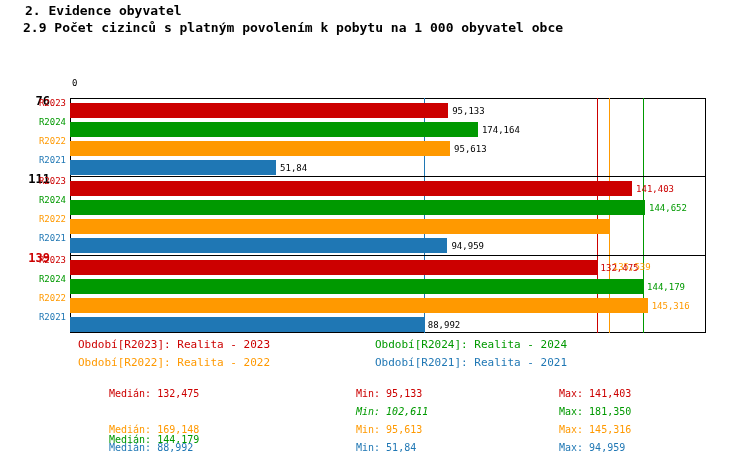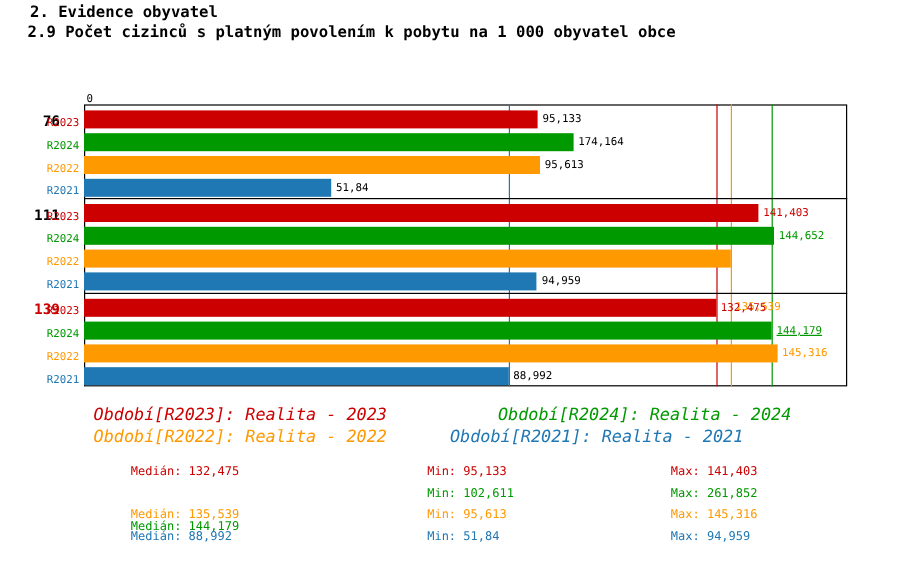--- a/index.html
+++ b/index.html
@@ -10,21 +10,21 @@
     font-size:11px;
     color:#000000;
     position:relative;
     overflow:hidden;
   }
   .hdr{position:absolute;left:0;top:0;width:748px;margin-left:23px;}
   .title1{font-size:13px;font-weight:bold;padding:3px 2px 0 2px;letter-spacing:0px;}
   .title2{font-size:13px;font-weight:bold;padding:2px 2px 0 0;}
   .subtitle{font-size:10px;padding:4px 2px 0 2px;}
 
-  .plot{position:absolute;left:70px;top:87px;width:636px;height:205px;}
+  .plot{position:absolute;left:70px;top:98px;width:636px;height:205px;}
   .plotframe{position:absolute;left:0;top:0;width:636px;height:235px;border:1px solid #000;box-sizing:border-box;background:#fff;}
   .zerolabel{position:absolute;left:72px;top:78px;font-size:9px;}
 
   .grouplabel{position:absolute;font-size:12px;font-weight:bold;text-align:right;width:50px;}
 
   .rowlabel{position:absolute;font-size:9px;text-align:right;width:46px;}
 
   .bar{position:absolute;height:15px;}
   .bar.r2023{background:#cc0000;}
   .bar.r2024{background:#009900;}
@@ -34,21 +34,21 @@
   .vlabel{position:absolute;font-size:9px;white-space:nowrap;}
   .vlabel.inside{color:#ffffff;}
   .vlabel.r2023{color:#cc0000;}
   .vlabel.r2024{color:#009900;}
   .vlabel.r2022{color:#ff9900;}
 
   .vline{position:absolute;top:0;width:1px;height:235px;}
   .sep{position:absolute;left:0;width:636px;height:1px;background:#000;}
 
   .legend{position:absolute;left:0;top:338px;width:750px;}
-  .legend .li{position:absolute;font-size:14px;white-space:nowrap;font-style:italic;}
+  .legend .li{position:absolute;font-size:11px;white-space:nowrap;}
   .c2023{color:#cc0000;}
   .c2024{color:#009900;}
   .c2022{color:#ff9900;}
   .c2021{color:#1f77b4;}
 
   .stats{position:absolute;left:0;top:388px;width:750px;}
   .stats .sc{position:absolute;font-size:10px;white-space:nowrap;padding-left:31px;}
 </style>
 </head>
 <body>
@@ -81,21 +81,21 @@
       <div class="bar r2024" style="left: 0px; top: 102.333px; width: 574.992px; background: rgb(0, 153, 0);"></div>
       <div class="vlabel r2024" style="top: 105.333px; left: 578.992px; color: rgb(0, 153, 0);">144,652</div>
       <div class="bar r2022" style="left: 0px; top: 121.333px; width: 538.768px; background: rgb(255, 153, 0);"></div>
       <div class="vlabel r2022" style="top: 124.333px; left: 542.768px; color: rgb(255, 153, 0); margin-top: 40px;">135,539</div>
       <div class="bar r2021" style="left: 0px; top: 140.333px; width: 377.462px; background: rgb(31, 119, 180);"></div>
       <div class="vlabel inside" style="top: 143.333px; left: 381.462px; color: rgb(0, 0, 0);">94,959</div>
       <div class="sep" style="top: 157px;"></div>
       <div class="bar r2023" style="left: 0px; top: 161.667px; width: 526.588px; background: rgb(204, 0, 0);"></div>
       <div class="vlabel r2023" style="top: 164.667px; left: 530.588px; color: rgb(204, 0, 0);">132,475</div>
       <div class="bar r2024" style="left: 0px; top: 180.667px; width: 573.112px; background: rgb(0, 153, 0);"></div>
-      <div class="vlabel r2024" style="top: 183.667px; left: 577.112px; color: rgb(0, 153, 0); text-decoration: underline;">144,179</div>
+      <div class="vlabel r2024" style="top: 183.667px; left: 577.112px; color: rgb(0, 153, 0);">144,179</div>
       <div class="bar r2022" style="left: 0px; top: 199.667px; width: 577.631px; background: rgb(255, 153, 0);"></div>
       <div class="vlabel r2022" style="top: 202.667px; left: 581.631px; color: rgb(255, 153, 0);">145,316</div>
       <div class="bar r2021" style="left: 0px; top: 218.667px; width: 353.743px; background: rgb(31, 119, 180);"></div>
       <div class="vlabel inside" style="top: 221.667px; left: 357.743px; color: rgb(0, 0, 0);">88,992</div>
     </div>
 </div>
 
 <div id="group-labels">
     <div class="grouplabel" style="left: 0px; top: 94px; color: rgb(0, 0, 0);">76</div>
     <div class="grouplabel" style="left: 0px; top: 172.333px; color: rgb(0, 0, 0);">111</div>
@@ -111,34 +111,34 @@
     <div class="rowlabel" style="left: 20px; top: 214.333px; color: rgb(255, 153, 0);">R2022</div>
     <div class="rowlabel" style="left: 20px; top: 233.333px; color: rgb(31, 119, 180);">R2021</div>
     <div class="rowlabel" style="left: 20px; top: 254.667px; color: rgb(204, 0, 0);">R2023</div>
     <div class="rowlabel" style="left: 20px; top: 273.667px; color: rgb(0, 153, 0);">R2024</div>
     <div class="rowlabel" style="left: 20px; top: 292.667px; color: rgb(255, 153, 0);">R2022</div>
     <div class="rowlabel" style="left: 20px; top: 311.667px; color: rgb(31, 119, 180);">R2021</div>
   </div>
 
 <div class="legend">
   <div class="li c2023" style="left:78px;top:0px;">Období[R2023]: Realita - 2023</div>
-  <div class="li c2024" style="left:375px;top:0px;margin-left:40px;">Období[R2024]: Realita - 2024</div>
+  <div class="li c2024" style="left:375px;top:0px;">Období[R2024]: Realita - 2024</div>
   <div class="li c2022" style="left:78px;top:18px;">Období[R2022]: Realita - 2022</div>
   <div class="li c2021" style="left:375px;top:18px;">Období[R2021]: Realita - 2021</div>
 </div>
 
 <div class="stats">
   <div class="sc c2023" style="left:78px;top:0px;">Medián: 132,475</div>
   <div class="sc c2023" style="left:325px;top:0px;">Min: 95,133</div>
   <div class="sc c2023" style="left:528px;top:0px;text-align:center;">Max: 141,403</div>
 
   <div class="sc c2024" style="left:78px;top:18px;margin-top:28px;">Medián: 144,179</div>
-  <div class="sc c2024" style="left:325px;top:18px;">Min: 102,611</div>
-  <div class="sc c2024" style="left:528px;top:18px;">Max: 261,852</div>
+  <div class="sc c2024" style="left:325px;top:18px;font-style:italic;">Min: 102,611</div>
+  <div class="sc c2024" style="left:528px;top:18px;">Max: 181,350</div>
 
-  <div class="sc c2022" style="left:78px;top:36px;">Medián: 135,539</div>
+  <div class="sc c2022" style="left:78px;top:36px;">Medián: 169,148</div>
   <div class="sc c2022" style="left:325px;top:36px;">Min: 95,613</div>
   <div class="sc c2022" style="left:528px;top:36px;">Max: 145,316</div>
 
   <div class="sc c2021" style="left:78px;top:54px;">Medián: 88,992</div>
   <div class="sc c2021" style="left:325px;top:54px;">Min: 51,84</div>
   <div class="sc c2021" style="left:528px;top:54px;">Max: 94,959</div>
 </div>
 
 </body></html>

